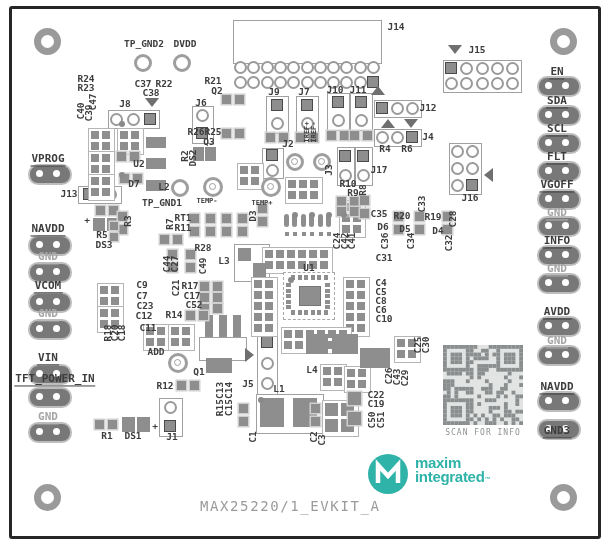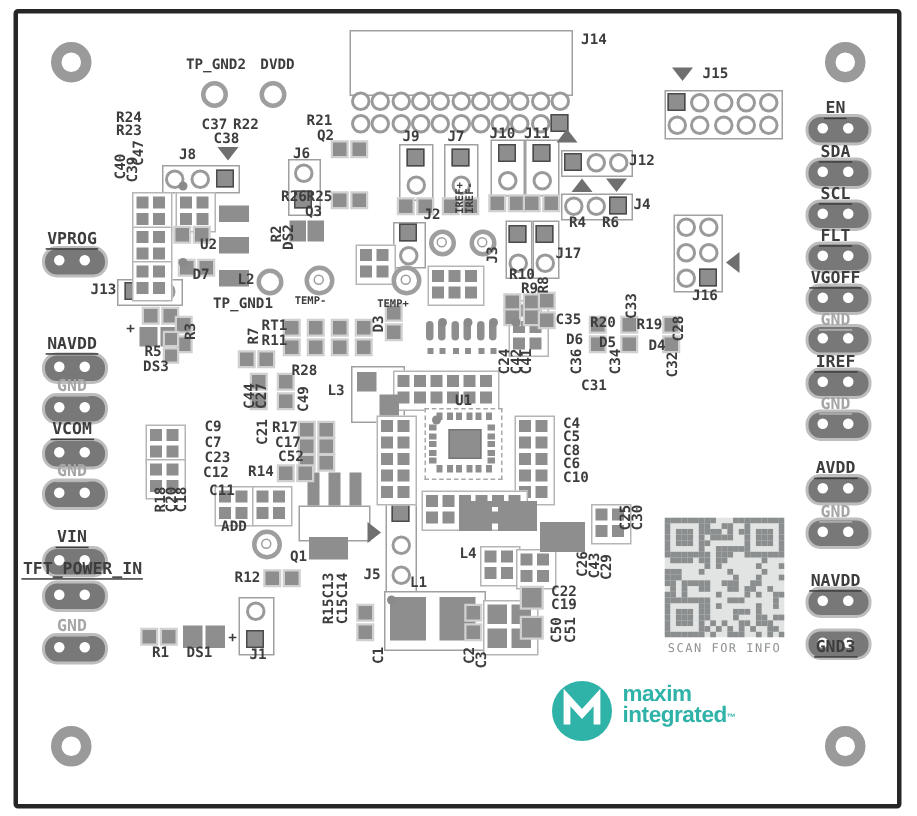--- a/index.html
+++ b/index.html
@@ -484,21 +484,21 @@
       <div class="padlbl" style="left: 557px; top: 186px;">VGOFF</div>
       <div class="oval" style="left: 537px; top: 216px;">
         <i style="left: 6px;"></i>
         <i style="left: 23px;"></i>
       </div>
       <div class="padlbl muted" style="left: 557px; top: 214px;">GND</div>
       <div class="oval" style="left: 537px; top: 245px;">
         <i style="left: 6px;"></i>
         <i style="left: 23px;"></i>
       </div>
-      <div class="padlbl" style="left: 557px; top: 242px;">IREF</div>
+      <div class="padlbl" style="left: 557px; top: 242px;">INFO</div>
       <div class="oval" style="left: 537px; top: 273px;">
         <i style="left: 6px;"></i>
         <i style="left: 23px;"></i>
       </div>
       <div class="padlbl muted" style="left: 557px; top: 270px;">GND</div>
       <div class="oval" style="left: 537px; top: 316px;">
         <i style="left: 6px;"></i>
         <i style="left: 23px;"></i>
       </div>
       <div class="padlbl" style="left: 557px; top: 313px;">AVDD</div>
@@ -581,21 +581,21 @@
       <div class="lbl" style="left: 402px; top: 216px;">R20</div>
       <div class="lbl v" style="left: 422px; top: 204px;">C33</div>
       <div class="lbl" style="left: 433px; top: 217px;">R19</div>
       <div class="lbl v" style="left: 453px; top: 219px;">C28</div>
       <div class="lbl" style="left: 383px; top: 227px;">D6</div>
       <div class="lbl" style="left: 405px; top: 229px;">D5</div>
       <div class="lbl" style="left: 438px; top: 231px;">D4</div>
       <div class="lbl v" style="left: 385px; top: 241px;">C36</div>
       <div class="lbl v" style="left: 411px; top: 241px;">C34</div>
       <div class="lbl v" style="left: 449px; top: 243px;">C32</div>
-      <div class="lbl" style="left: 396px; top: 258px;">C31</div>
+      <div class="lbl" style="left: 384px; top: 258px;">C31</div>
       <div class="lbl" style="left: 309px; top: 268px;">U1</div>
       <div class="lbl" style="left: 381px; top: 283px;">C4</div>
       <div class="lbl" style="left: 381px; top: 292px;">C5</div>
       <div class="lbl" style="left: 381px; top: 301px;">C8</div>
       <div class="lbl" style="left: 381px; top: 310px;">C6</div>
       <div class="lbl" style="left: 384px; top: 319px;">C10</div>
       <div class="lbl" style="left: 142px; top: 285px;">C9</div>
       <div class="lbl" style="left: 142px; top: 296px;">C7</div>
       <div class="lbl" style="left: 145px; top: 306px;">C23</div>
       <div class="lbl" style="left: 144px; top: 316px;">C12</div>
@@ -866,13 +866,14 @@
         <circle cx="20" cy="20" r="20" fill="#2fb3a8"></circle>
         <path d="M 10 29 L 10 11 L 20 22 L 30 11 L 30 29" fill="none" stroke="#fff" stroke-width="4.5"></path>
       </svg>
     </div>
     <div class="words">
       <span>maxim</span><br>
       <span>integrated</span><span class="tm">™</span>
     </div>
   </div>
 
+  <div id="title">MAX25220/1_EVKIT_A</div>
 </div>
 
 </body></html>

